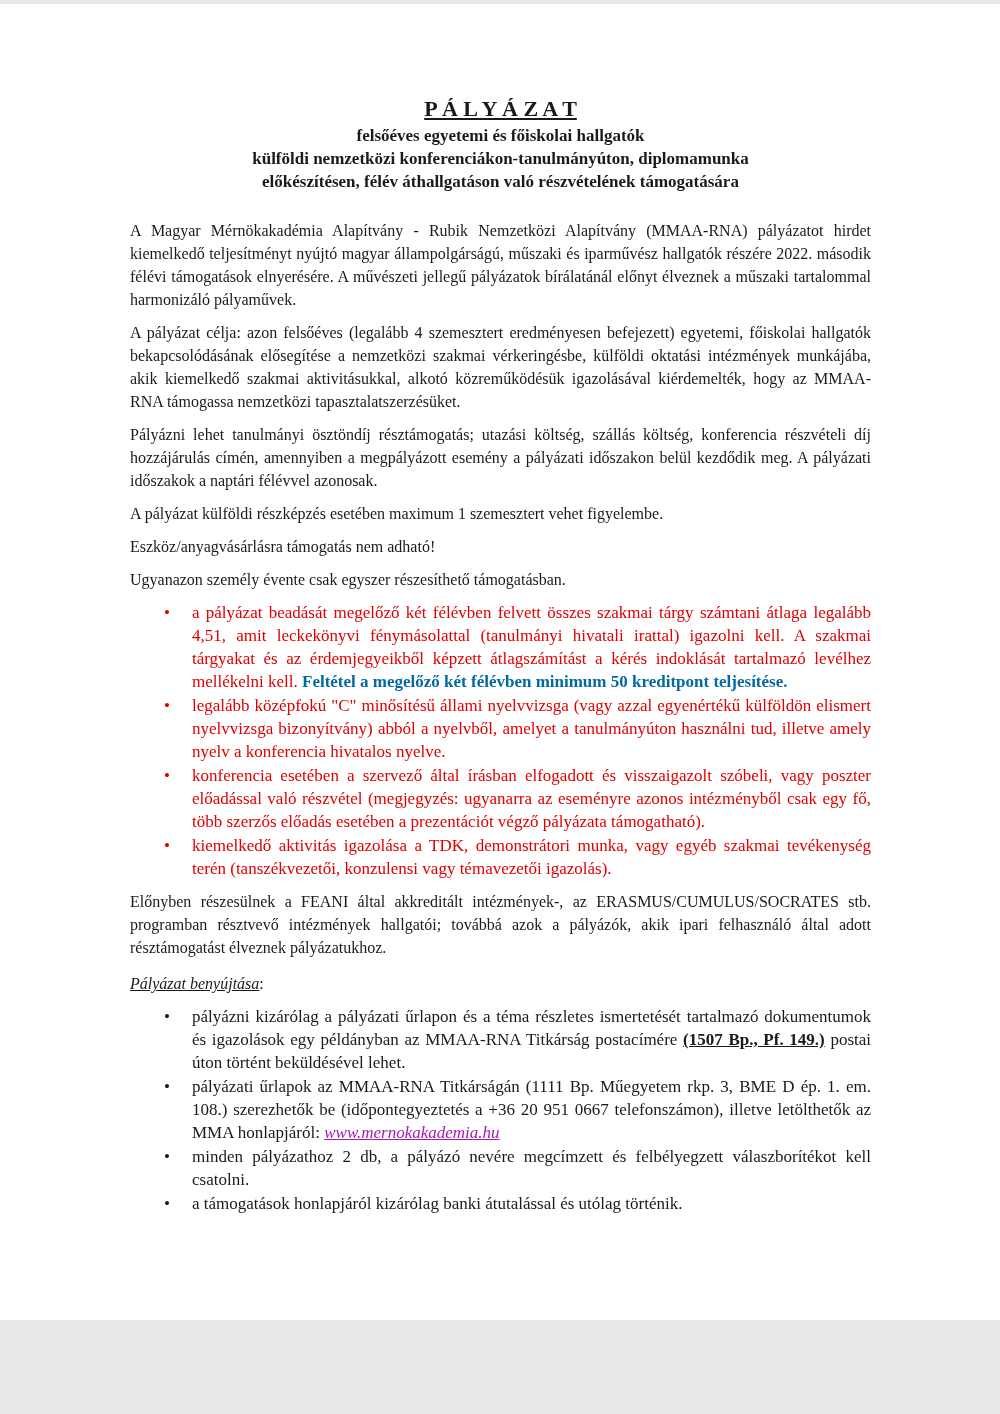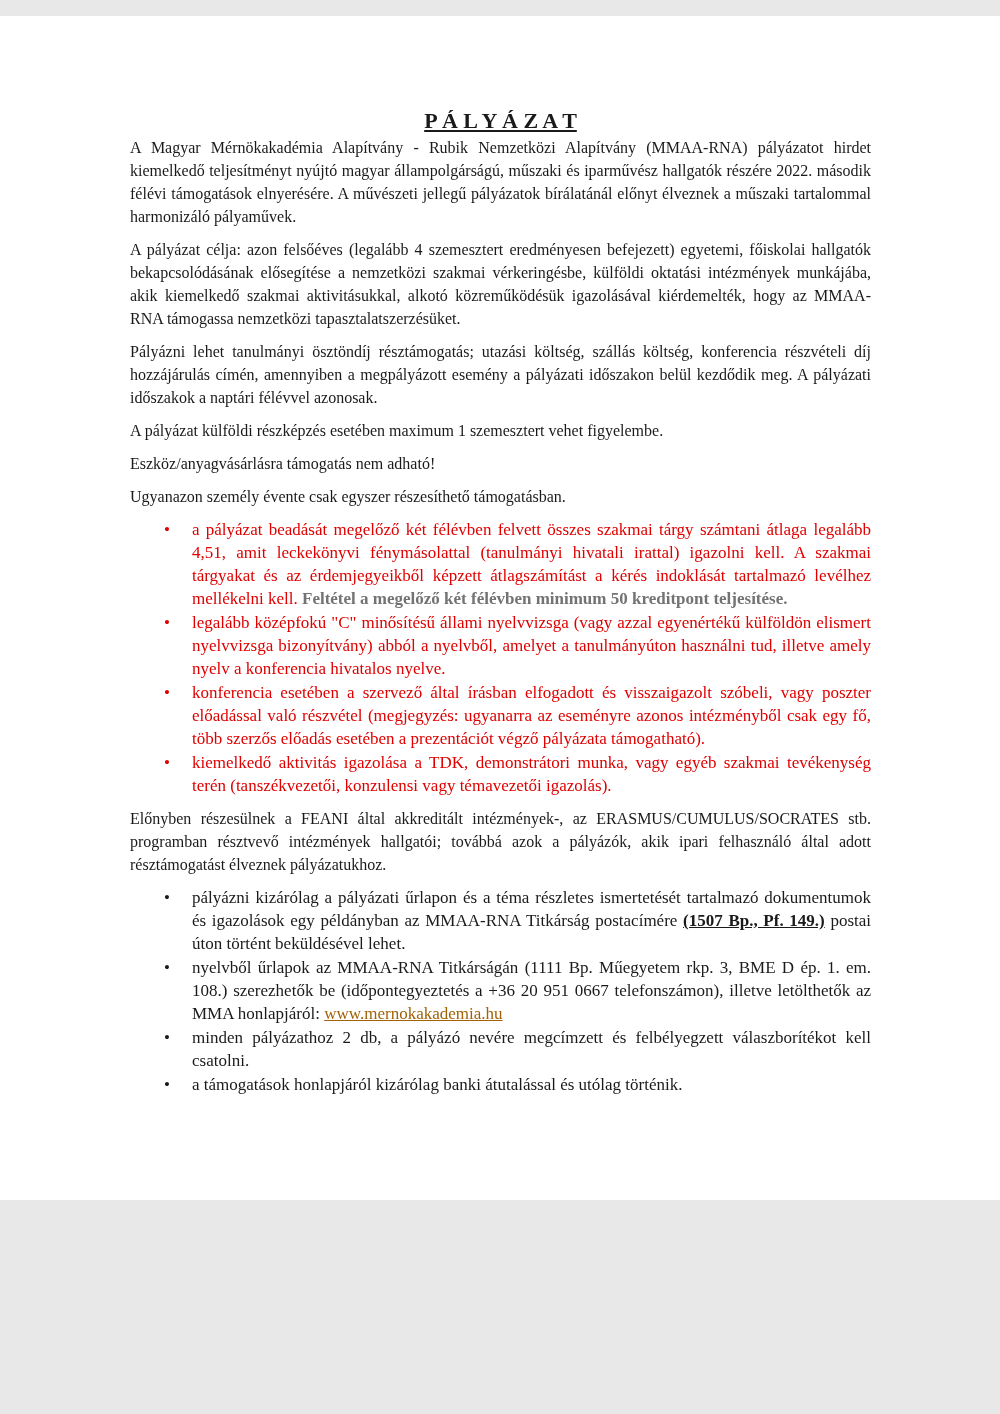--- a/index.html
+++ b/index.html
@@ -1,20 +1,20 @@
 <!DOCTYPE html>
 <html lang="hu"><head>
 <meta charset="utf-8">
 <style>
   html, body { margin: 0; padding: 0; background: #e8e8e8; }
   .page {
     position: relative;
     width: 1000px;
-    height: 1184px;
-    margin: 16px auto;
+    height: 1316px;
+    margin: 4px auto;
     background: #ffffff;
     font-family: "Liberation Serif", serif;
     color: #1a1a1a;
     overflow: hidden;
   }
   .content {
     position: absolute;
     left: 130px;
     top: 92px;
     width: 741px;
@@ -59,44 +59,50 @@
     left: -28px;
     top: 0;
   }
   ul.bullets.red li::before { color: #e00000; }
   ul.bullets.black li::before { color: #1a1a1a; }
   
   .u { }
   .bu { font-weight: bold; text-decoration: underline; }
   .iu { font-style: italic; text-decoration: underline; }
   .red { color: #e00000; }
-  .redb { color: #737373; font-weight: bold; }
-  .link { color: #a16207; text-decoration: underline; cursor: pointer; }
+  .redb { color: #0369a1; font-weight: bold; }
+  .link { color: #a21caf; text-decoration: underline; cursor: pointer; font-style: italic; }
 </style>
 </head>
 <body>
 
 <div class="page">
   <div class="content">
     <h1 class="doc-title"><span>P Á L Y Á Z A T</span></h1>
+    <div class="subtitle">
+      <div>felsőéves egyetemi és főiskolai hallgatók</div>
+      <div>külföldi nemzetközi konferenciákon-tanulmányúton, diplomamunka</div>
+      <div>előkészítésen, félév áthallgatáson való részvételének támogatására</div>
+    </div>
     <div>
         <p class="para"><span>A Magyar Mérnökakadémia Alapítvány - Rubik Nemzetközi Alapítvány (MMAA-RNA) pályázatot hirdet kiemelkedő teljesítményt nyújtó magyar állampolgárságú, műszaki és iparművész hallgatók részére 2022. második félévi támogatások elnyerésére. A művészeti jellegű pályázatok bírálatánál előnyt élveznek a műszaki tartalommal harmonizáló pályaművek.</span></p>
         <p class="para"><span class="u">A pályázat célja:</span><span> azon felsőéves (legalább 4 szemesztert eredményesen befejezett) egyetemi, főiskolai hallgatók bekapcsolódásának elősegítése a nemzetközi szakmai vérkeringésbe, külföldi oktatási intézmények munkájába, akik kiemelkedő szakmai aktivitásukkal, alkotó közreműködésük igazolásával kiérdemelték, hogy az MMAA-RNA támogassa nemzetközi tapasztalatszerzésüket.</span></p>
         <p class="para"><span>Pályázni lehet tanulmányi ösztöndíj résztámogatás; utazási költség, szállás költség, konferencia részvételi díj hozzájárulás címén, amennyiben a megpályázott esemény a pályázati időszakon belül kezdődik meg. A pályázati időszakok a naptári félévvel azonosak.</span></p>
         <p class="para"><span>A pályázat külföldi részképzés esetében maximum 1 szemesztert vehet figyelembe.</span></p>
         <p class="para"><span>Eszköz/anyagvásárlásra támogatás nem adható!</span></p>
         <p class="para"><span>Ugyanazon személy évente csak egyszer részesíthető támogatásban.</span></p>
         <ul class="bullets red">
           <li><span>a pályázat beadását megelőző két félévben felvett összes szakmai tárgy számtani átlaga legalább 4,51, amit leckekönyvi fénymásolattal </span><span class="red">(tanulmányi hivatali irattal)</span><span> igazolni kell. A szakmai tárgyakat és az érdemjegyeikből képzett átlagszámítást a kérés indoklását tartalmazó levélhez mellékelni kell. </span><span class="redb">Feltétel a megelőző két félévben minimum 50 kreditpont teljesítése.</span></li>
           <li><span>legalább középfokú "C" minősítésű állami nyelvvizsga (vagy azzal egyenértékű külföldön elismert nyelvvizsga bizonyítvány) abból a nyelvből, amelyet a tanulmányúton használni tud, illetve amely nyelv a konferencia hivatalos nyelve.</span></li>
           <li><span>konferencia esetében a szervező által írásban elfogadott és visszaigazolt szóbeli, vagy poszter előadással való részvétel (megjegyzés: ugyanarra az eseményre azonos intézményből csak egy fő, több szerzős előadás esetében a prezentációt végző pályázata támogatható).</span></li>
           <li><span>kiemelkedő aktivitás igazolása a TDK, demonstrátori munka, vagy egyéb szakmai tevékenység terén (tanszékvezetői, konzulensi vagy témavezetői igazolás).</span></li>
         </ul>
         <p class="para"><span>Előnyben részesülnek a FEANI által akkreditált intézmények-, az ERASMUS/CUMULUS/SOCRATES stb. programban résztvevő intézmények hallgatói; továbbá azok a pályázók, akik ipari felhasználó által adott résztámogatást élveznek pályázatukhoz.</span></p>
+        <p class="heading"><span class="iu">Pályázat benyújtása</span><span>:</span></p>
         <ul class="bullets black">
           <li><span>pályázni kizárólag a pályázati űrlapon és a téma részletes ismertetését tartalmazó dokumentumok és igazolások egy példányban az </span><span class="u">MMAA-RNA Titkárság postacímére</span><span> </span><span class="bu">(1507 Bp., Pf. 149.)</span><span> postai úton történt beküldésével lehet.</span></li>
-          <li><span class="u">nyelvből űrlapok</span><span> az MMAA-RNA Titkárságán (1111 Bp. Műegyetem rkp. 3, BME D ép. 1. em. 108.) szerezhetők be (időpontegyeztetés a +36 20 951 0667 telefonszámon), illetve letölthetők az MMA honlapjáról: </span><span class="link">www.mernokakademia.hu</span></li>
+          <li><span class="u">pályázati űrlapok</span><span> az MMAA-RNA Titkárságán (1111 Bp. Műegyetem rkp. 3, BME D ép. 1. em. 108.) szerezhetők be (időpontegyeztetés a +36 20 951 0667 telefonszámon), illetve letölthetők az MMA honlapjáról: </span><span class="link">www.mernokakademia.hu</span></li>
           <li><span>minden pályázathoz 2 db, a pályázó nevére megcímzett és felbélyegzett válaszborítékot kell csatolni.</span></li>
           <li><span>a támogatások honlapjáról kizárólag banki átutalással és utólag történik.</span></li>
         </ul>
       </div>
   </div>
 </div>
 
 </body></html>

